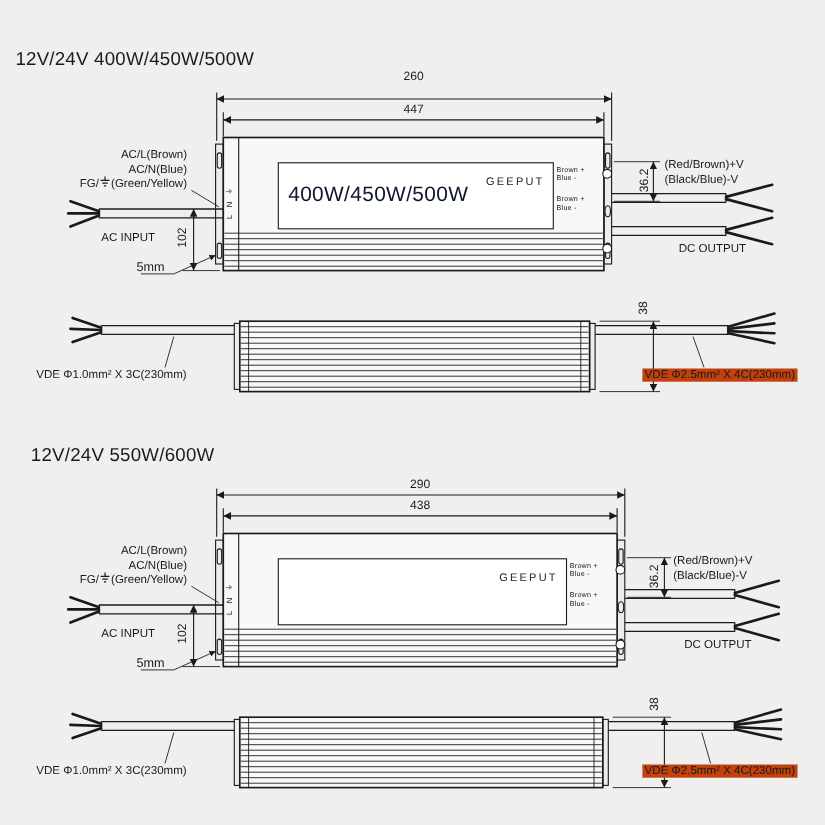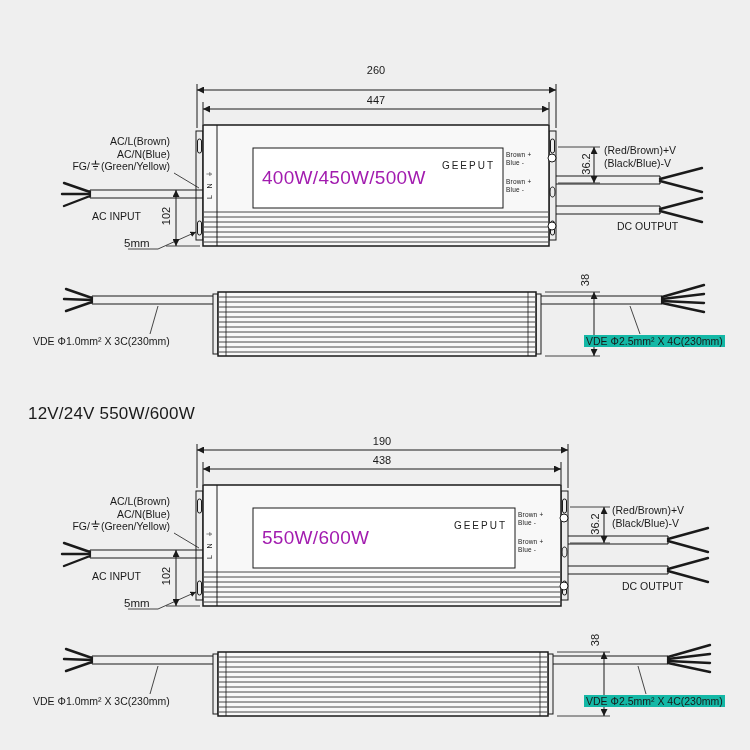--- a/index.html
+++ b/index.html
@@ -7,23 +7,23 @@
   .canvas{position:relative;width:750px;height:750px}
   .panel{position:absolute;left:0;width:750px;height:330px}
   .panel>svg{position:absolute;left:0;top:0}
   .lbl{position:absolute;white-space:nowrap;font-size:10.5px;line-height:12px;color:#1a1a1a}
   .title{font-size:17px;letter-spacing:.2px}
   .dim{font-size:11px}
   .center{text-align:center}
   .right{text-align:right}
   .rot{transform:rotate(-90deg)}
   .tiny{font-size:6.5px;line-height:8px;letter-spacing:.2px}
-  .watt{font-size:19px;height:60px;display:flex;align-items:center;letter-spacing:.3px;color:#a21caf}
+  .watt{font-size:19px;height:60px;display:flex;align-items:center;letter-spacing:.3px;color:#0f172a}
   .brand{font-size:10px;font-weight:normal;letter-spacing:2px;color:#222}
-  .mask{background:#14b8a6;padding:0 2px}
+  .mask{background:#c2410c;padding:0 2px}
   svg line,svg polyline,svg rect,svg circle,svg ellipse,svg path{stroke:#1a1a1a;fill:none}
   .thin{stroke-width:1}
   .hair{stroke-width:.8}
   .sw12{stroke-width:1.2}
   .sw15{stroke-width:1.5}
   .wire{stroke-width:2.4;stroke-linecap:round}
   .f-metal{fill:#ececec}
   .f-body{fill:#f8f8f8}
   .f-white{fill:#ffffff}
   .gicon{display:inline-block;vertical-align:-1px;margin:0 1px}
@@ -145,20 +145,21 @@
 
         <line class="hair" x1="545" y1="252" x2="600" y2="252"></line>
         <line class="hair" x1="545" y1="316" x2="600" y2="316"></line>
         <line class="thin" x1="594" y1="252" x2="594" y2="316" marker-start="url(#ah0)" marker-end="url(#ah0)"></line>
 
         <line class="hair" x1="150" y1="294" x2="158" y2="266"></line>
         <line class="hair" x1="640" y1="294" x2="630" y2="266"></line>
       </g>
     </svg>
 
+    <div class="lbl title" style="left:14px;top:8px">12V/24V 400W/450W/500W</div>
     <div class="lbl dim center" style="left:346px;top:24px;width:60px">260</div>
     <div class="lbl dim center" style="left:346px;top:54px;width:60px">447</div>
 
     <div class="lbl right" style="left:36px;top:95px;width:134px;line-height:12.5px">
       <div>AC/L(Brown)</div>
       <div>AC/N(Blue)</div>
       <div><span>FG/</span><svg class="gicon" width="9" height="11" viewBox="0 0 9 11">
             <path d="M4.5 0.5 V4 M0.5 4 H8.5 M2 6.5 H7 M3.5 9 H5.5"></path>
           </svg><span>(Green/Yellow)</span></div>
     </div>
@@ -302,35 +303,34 @@
         <line class="hair" x1="557" y1="252" x2="610" y2="252"></line>
         <line class="hair" x1="557" y1="316" x2="610" y2="316"></line>
         <line class="thin" x1="604" y1="252" x2="604" y2="316" marker-start="url(#ah1)" marker-end="url(#ah1)"></line>
 
         <line class="hair" x1="150" y1="294" x2="158" y2="266"></line>
         <line class="hair" x1="646" y1="294" x2="638" y2="266"></line>
       </g>
     </svg>
 
     <div class="lbl title" style="left:28px;top:8px">12V/24V 550W/600W</div>
-    <div class="lbl dim center" style="left:352px;top:35px;width:60px">190</div>
+    <div class="lbl dim center" style="left:352px;top:35px;width:60px">290</div>
     <div class="lbl dim center" style="left:352px;top:54px;width:60px">438</div>
 
     <div class="lbl right" style="left:36px;top:95px;width:134px;line-height:12.5px">
       <div>AC/L(Brown)</div>
       <div>AC/N(Blue)</div>
       <div><span>FG/</span><svg class="gicon" width="9" height="11" viewBox="0 0 9 11">
             <path d="M4.5 0.5 V4 M0.5 4 H8.5 M2 6.5 H7 M3.5 9 H5.5"></path>
           </svg><span>(Green/Yellow)</span></div>
     </div>
     <div class="lbl" style="left:92px;top:170px">AC INPUT</div>
     <div class="lbl dim center rot" style="left:150px;top:170px;width:32px">102</div>
     <div class="lbl" style="left:124px;top:197px;font-size:11.5px">5mm</div>
 
-    <div class="lbl watt" style="left:262px;top:108px">550W/600W</div>
     <div class="lbl brand right" style="left:253px;top:120px;width:254px">GEEPUT</div>
     <div class="lbl tiny" style="left:518px;top:111px">
       <div>Brown +</div>
       <div>Blue -</div>
     </div>
     <div class="lbl tiny" style="left:518px;top:138px">
       <div>Brown +</div>
       <div>Blue -</div>
     </div>
     <div class="lbl rot center" style="left:188px;top:138px;width:44px;font-size:7px;letter-spacing:2.5px">L N ⏚</div>

